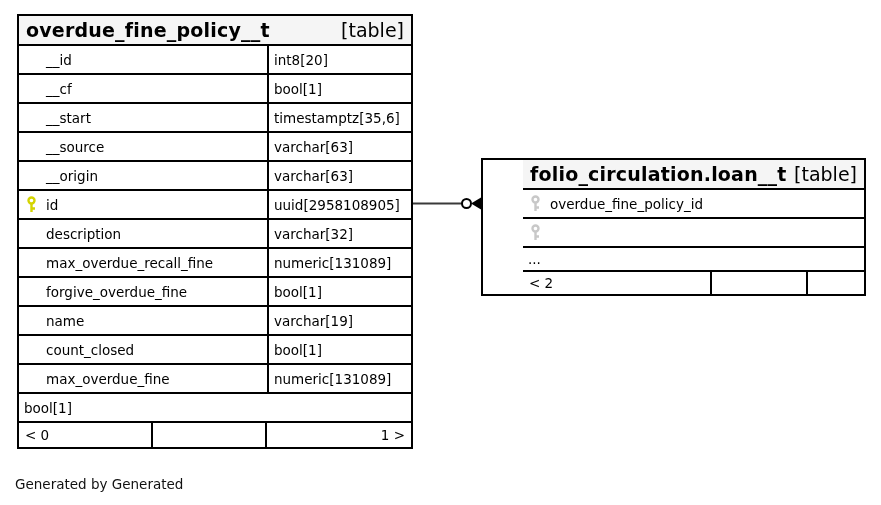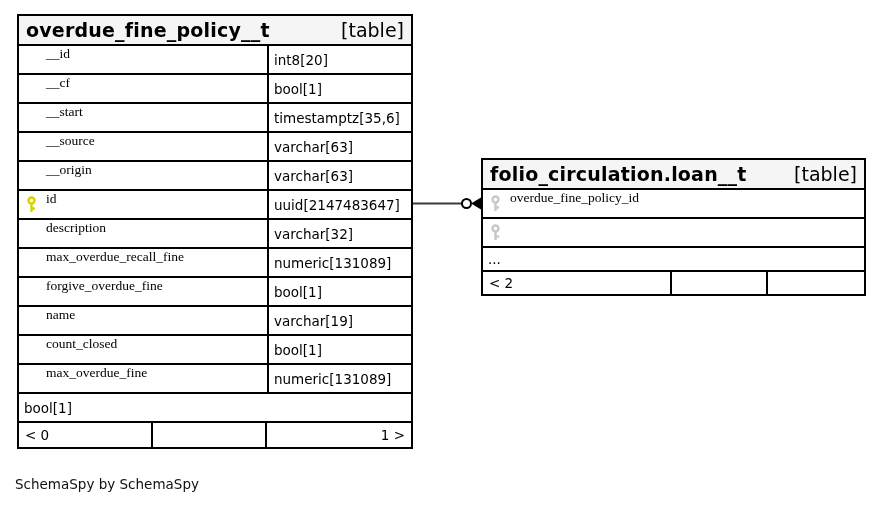--- a/index.html
+++ b/index.html
@@ -18,21 +18,21 @@
   }
   .db-table {
     position: absolute;
     box-sizing: border-box;
     border: 2px solid #000;
     background: #fff;
     display: flex;
     flex-direction: column;
   }
   #left-table  { left: 17px;  top: 14px;  width: 396px; height: 435px; }
-  #right-table { left: 481px; top: 158px; width: 385px; height: 138px; }
+  #right-table { left: 481px; top: 158px; width: 385px; height: 138px; padding-left: 40px; }
 
   .tbl-header {
     box-sizing: border-box;
     height: 28px;
     background: var(--header-bg, #f5f5f5);
     display: flex;
     align-items: center;
     justify-content: space-between;
     padding: 0 7px;
     font-size: 19px;
@@ -48,24 +48,24 @@
     border-top: 2px solid #000;
     display: flex;
     align-items: stretch;
     font-size: 13.5px;
     flex: none;
     background: #fff;
   }
   .name-cell {
     box-sizing: border-box;
     display: flex;
+    align-items: center;
     padding-left: 7px;
     overflow: hidden;
     white-space: nowrap;
-    font-family: Liberation Serif, serif;
   }
   #left-table .name-cell { width: 250px; border-right: 2px solid #000; flex: none; }
   #right-table .name-cell { flex: 1; }
   .type-cell {
     box-sizing: border-box;
     flex: 1;
     display: flex;
     align-items: center;
     padding-left: 5px;
     white-space: nowrap;
@@ -177,21 +177,21 @@
     <div class="row">
       <div class="name-cell">
         <span class="icon-slot key-icon pk">
           <svg width="11" height="17" viewBox="0 0 11 17">
             <circle cx="5.5" cy="4.5" r="3" fill="none" stroke="currentColor" stroke-width="2.4"></circle>
             <path d="M5.5 7.5 L5.5 16 M5.5 12.5 L9 12.5" stroke="currentColor" stroke-width="2.4" fill="none"></path>
           </svg>
         </span>
         <span>id</span>
       </div>
-      <div class="type-cell">uuid[2147483647]</div>
+      <div class="type-cell">uuid[2958108905]</div>
     </div>
     <div class="row">
       <div class="name-cell">
           <span class="icon-slot"></span>
           <span>description</span>
         </div>
       <div class="type-cell">varchar[32]</div>
     </div>
     <div class="row">
       <div class="name-cell">
@@ -275,14 +275,14 @@
 
     <div class="dots-row">...</div>
 
     <div class="tbl-footer">
       <div class="foot-cell c1">&lt; 2</div>
       <div class="foot-cell c2"></div>
       <div class="foot-cell c3"></div>
     </div>
   </div>
 
-  <div id="credit">SchemaSpy by SchemaSpy</div>
+  <div id="credit">Generated by Generated</div>
 </div>
 
 </body></html>

